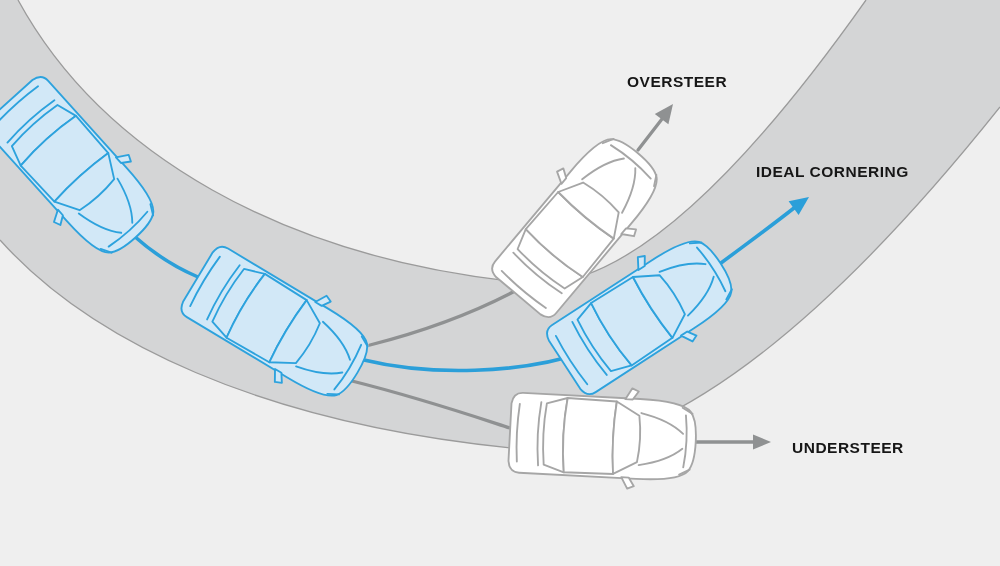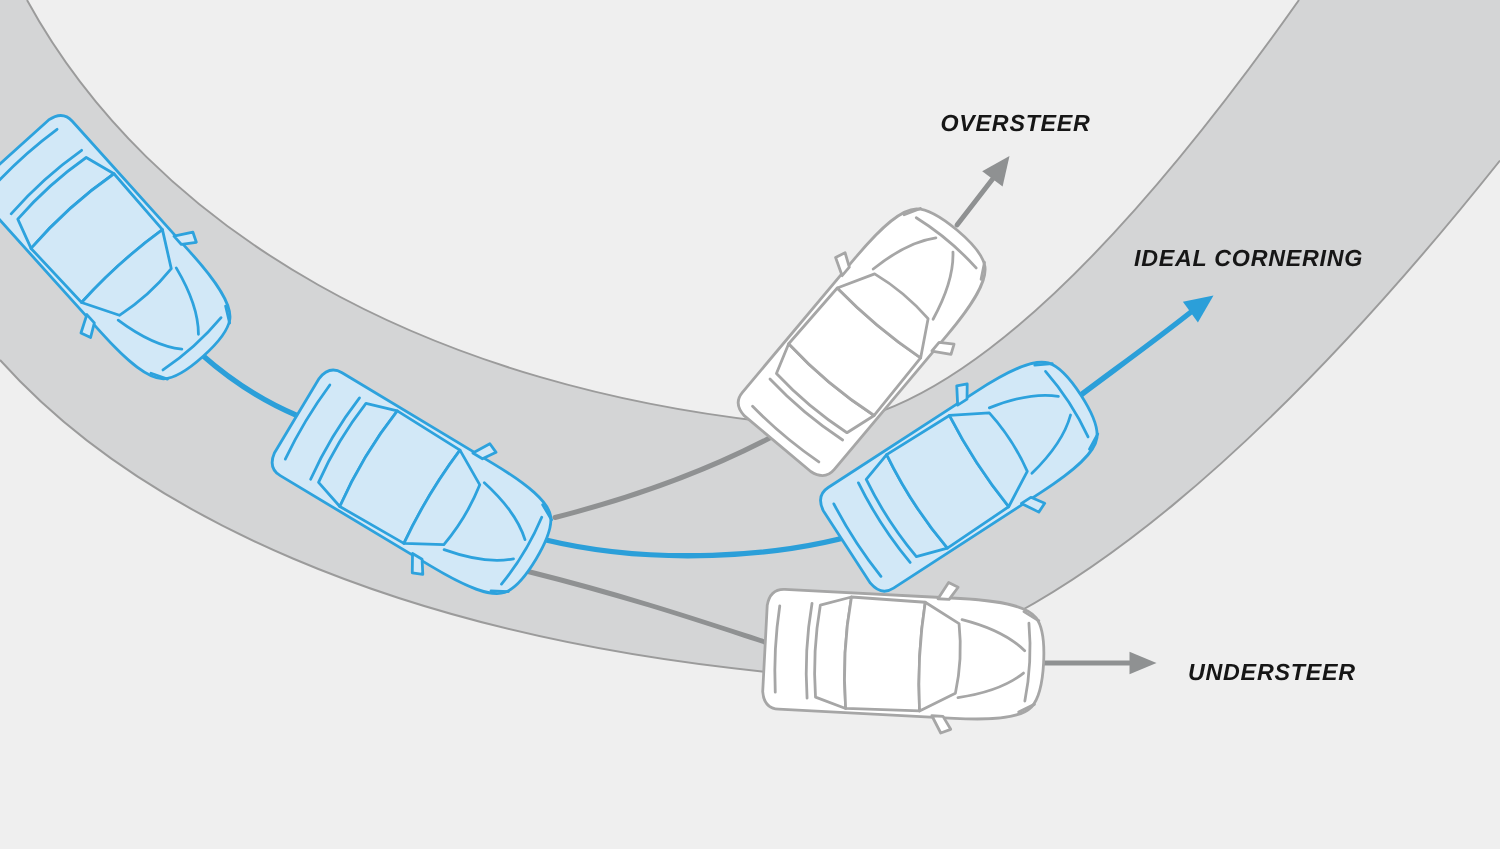--- a/index.html
+++ b/index.html
@@ -2,21 +2,20 @@
 <html><head>
 <meta charset="utf-8">
 <style>
   html, body { margin: 0; padding: 0; background: #ffffff; }
   .stage {
     width: 1000px;
     height: 566px;
     position: relative;
     overflow: hidden;
     font-family: "Liberation Sans", sans-serif;
-    font-style: italic;
   }
   svg { display: block; }
   text.diagram-label {
     font-family: "Liberation Sans", "DejaVu Sans", sans-serif;
     font-weight: bold;
     font-size: 15.5px;
     letter-spacing: 0.5px;
   }
 </style>
 </head>

